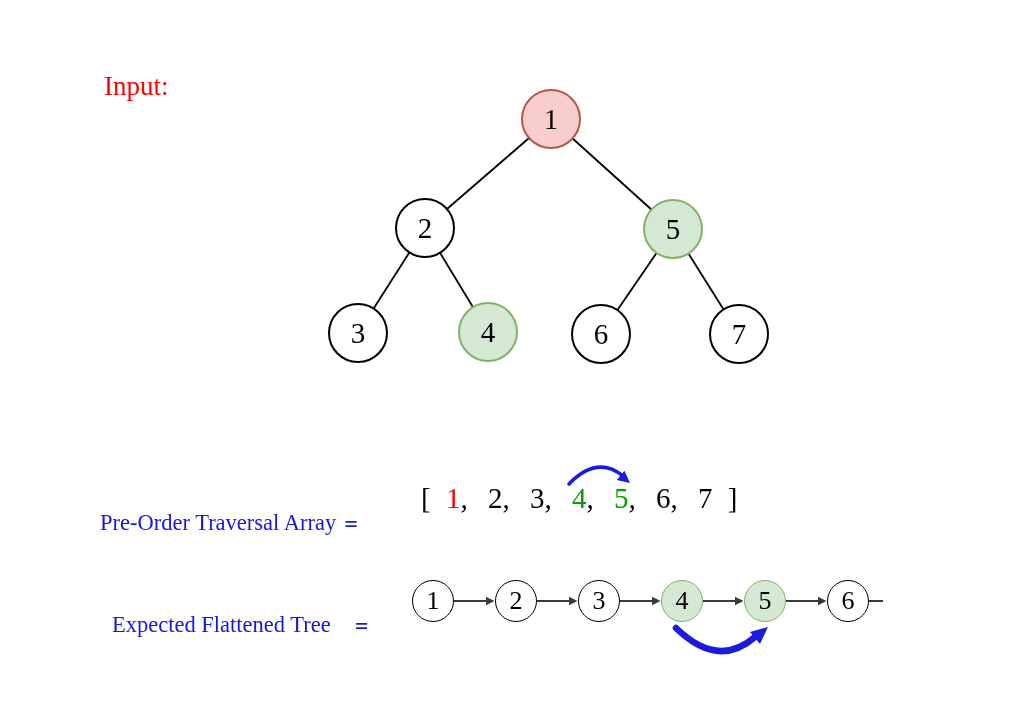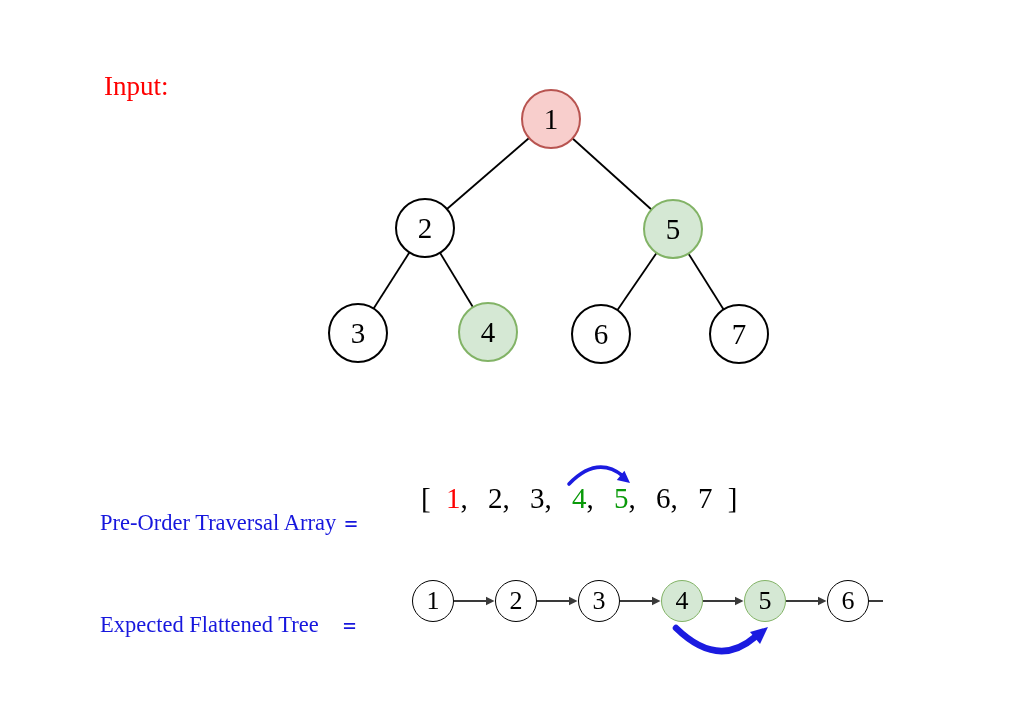--- a/index.html
+++ b/index.html
@@ -55,21 +55,21 @@
     position: absolute;
     display: flex;
     align-items: flex-start;
     color: var(--blue-text);
     white-space: nowrap;
     margin-top: 24px;
   }
   .row-label { font-size: 22.5px; line-height: 1.1; }
   .equals { font-weight: bold; font-size: 24px; line-height: 1.1; }
   .row-preorder { left: 100px; top: 487px; }
-  .row-flattened { left: 100px; top: 589px; }
+  .row-flattened { left: 112px; top: 589px; }
   .row-preorder .equals { margin-left: 8px; }
   .row-flattened .equals { margin-left: 24px; }
 
   
   .array {
     position: absolute;
     left: 421px;
     top: 484px;
     font-size: 29px;
     line-height: 1;

